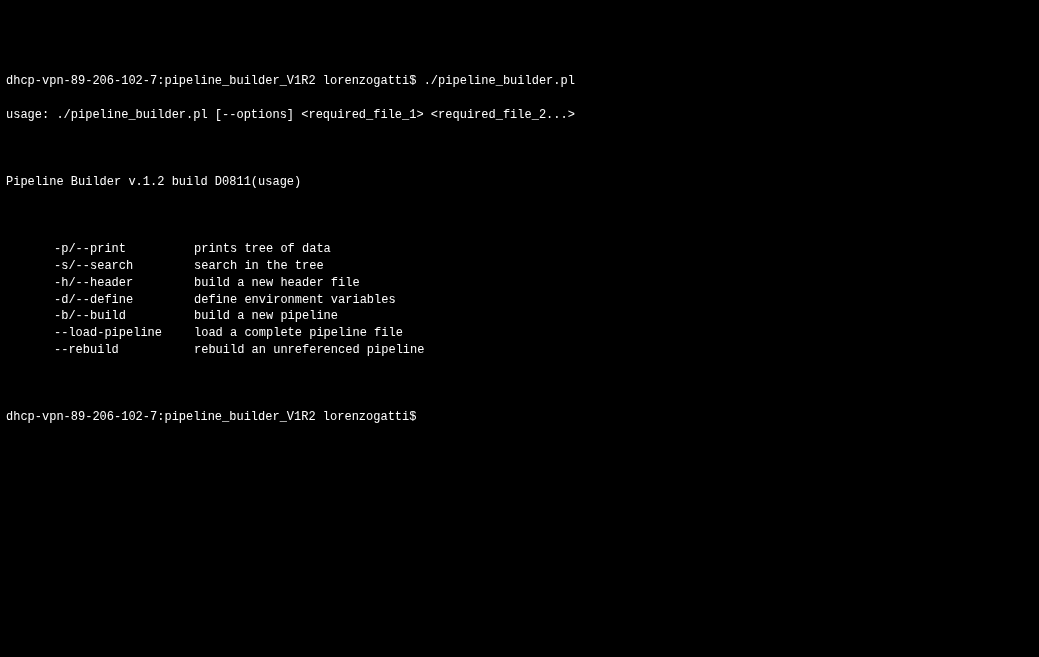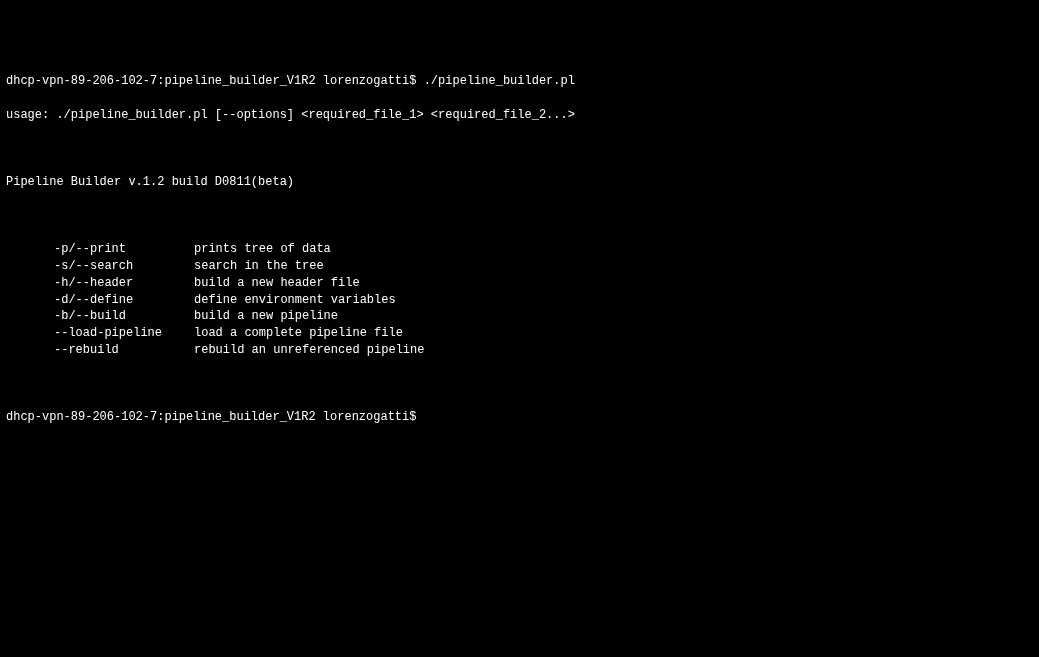--- a/index.html
+++ b/index.html
@@ -45,20 +45,20 @@
     }
   </style>
 </head>
 <body>
 
 
 
 <div class="line"><span class="prompt">dhcp-vpn-89-206-102-7:pipeline_builder_V1R2 lorenzogatti$ </span><span class="command">./pipeline_builder.pl</span></div>
 <div class="line">usage: ./pipeline_builder.pl [--options] &lt;required_file_1&gt; &lt;required_file_2...&gt;</div>
 <div class="blank"></div>
-<div class="line">Pipeline Builder v.1.2 build D0811(beta)</div>
+<div class="line">Pipeline Builder v.1.2 build D0811(usage)</div>
 <div class="blank"></div>
 <div id="options-container"><div class="option-line"><span class="opt-flag">-p/--print</span><span class="opt-desc">prints tree of data</span></div><div class="option-line"><span class="opt-flag">-s/--search</span><span class="opt-desc">search in the tree</span></div><div class="option-line"><span class="opt-flag">-h/--header</span><span class="opt-desc">build a new header file</span></div><div class="option-line"><span class="opt-flag">-d/--define</span><span class="opt-desc">define environment variables</span></div><div class="option-line"><span class="opt-flag">-b/--build</span><span class="opt-desc">build a new pipeline</span></div><div class="option-line"><span class="opt-flag">--load-pipeline</span><span class="opt-desc">load a complete pipeline file</span></div><div class="option-line"><span class="opt-flag">--rebuild</span><span class="opt-desc">rebuild an unreferenced pipeline</span></div></div>
 <div class="blank"></div>
 <div class="line"><span class="prompt">dhcp-vpn-89-206-102-7:pipeline_builder_V1R2 lorenzogatti$ </span><span class="command"></span></div>
 
 
 
 
 </body></html>

